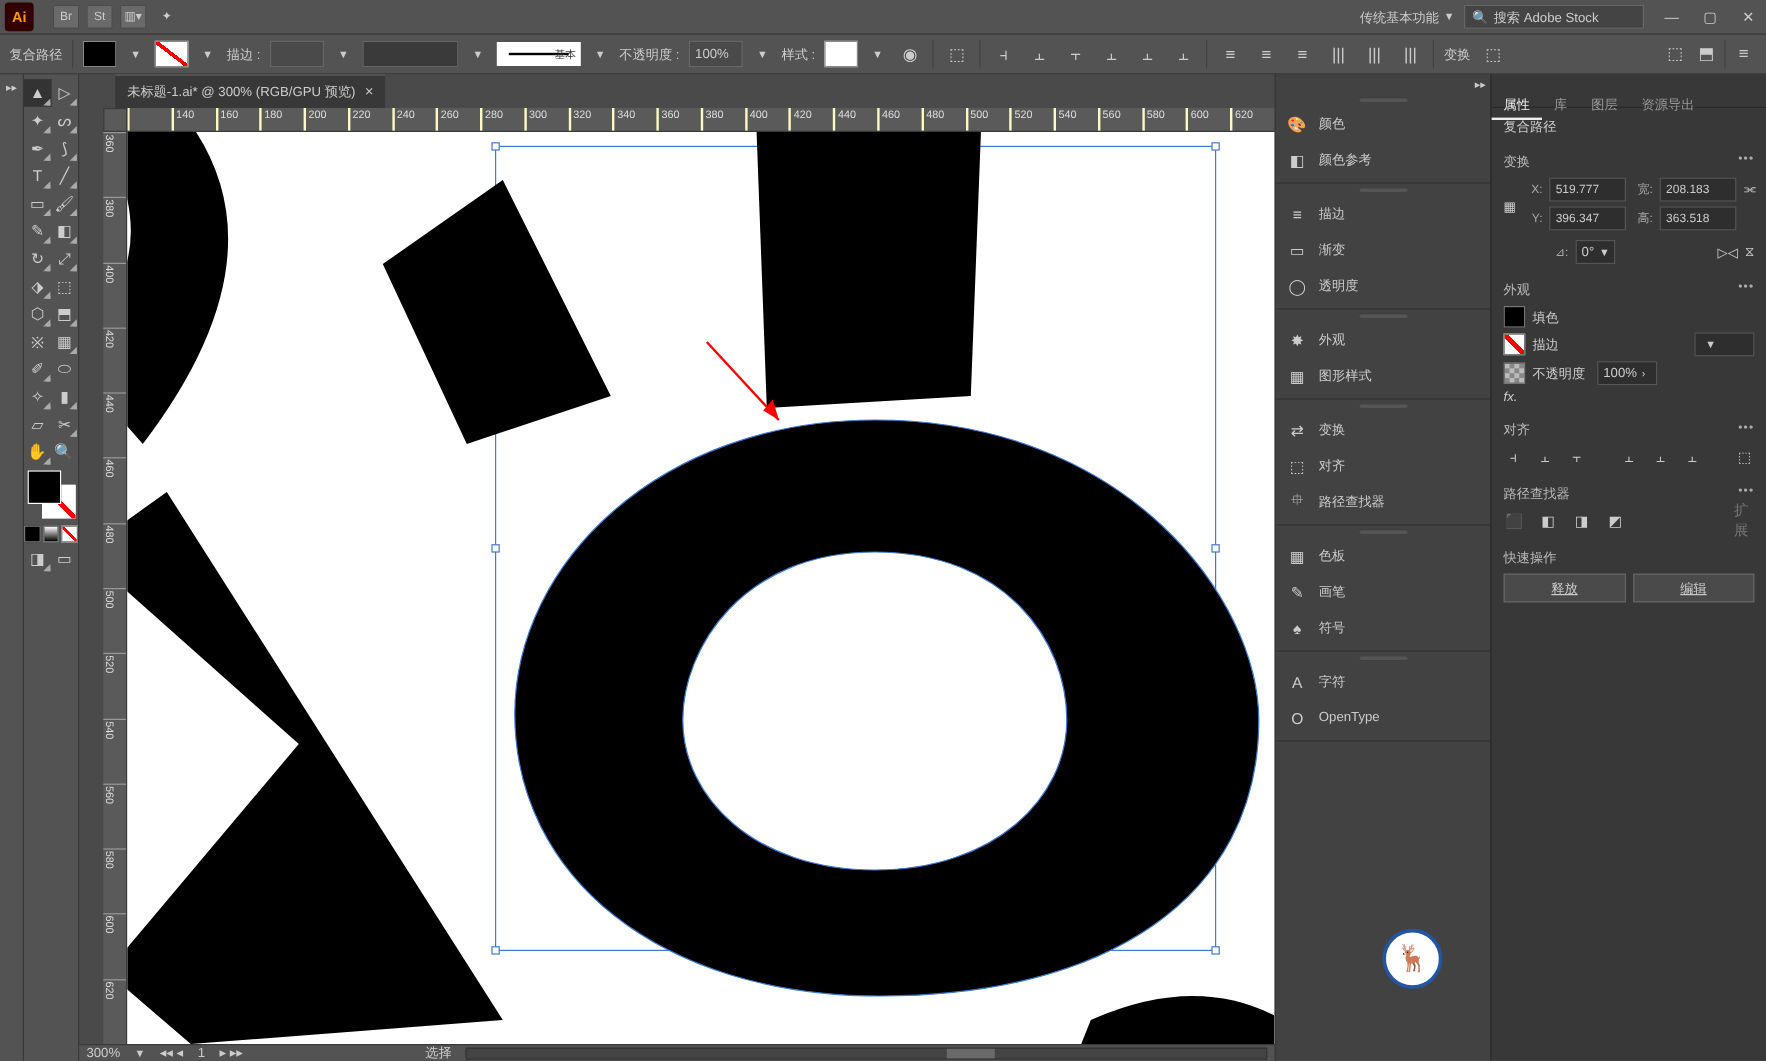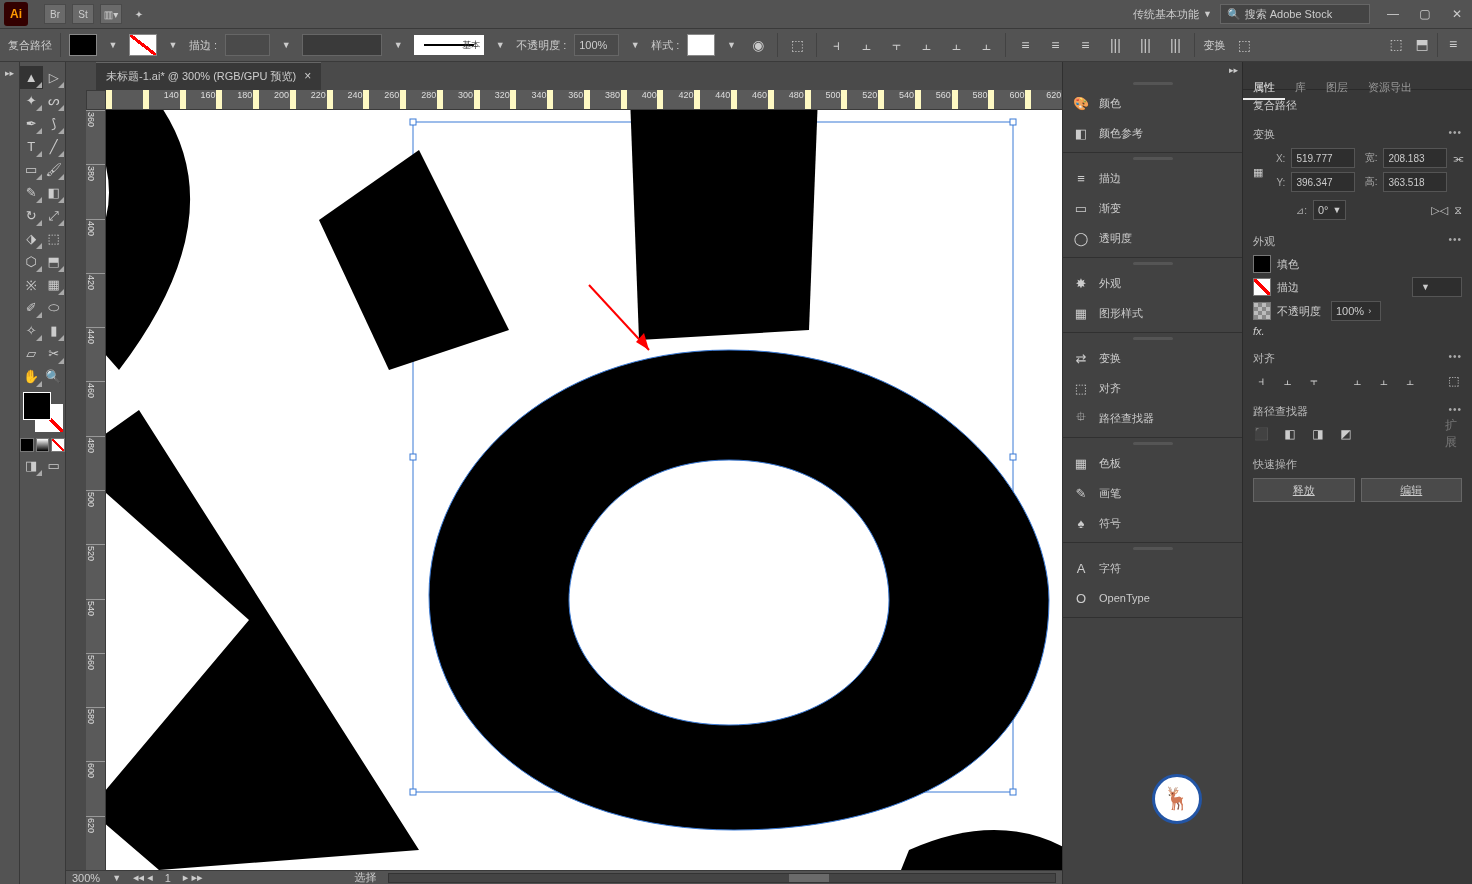--- a/index.html
+++ b/index.html
@@ -52,21 +52,21 @@
 .miniswatch.grad{background: linear-gradient(#fff,#000);}
 .miniswatch.none{background:#fff; position:relative;} .miniswatch.none::after{content:"";position:absolute;inset:0;background:linear-gradient(to top right, transparent 42%, red 42%, red 58%, transparent 58%);}
 
 
 .canvasarea { flex: 1; display: flex; flex-direction: column; background: #4a4a4a; position: relative; }
 .doc-tabs { height: 28px; background: #4a4a4a; display: flex; align-items: center; padding-left: 30px; }
 .doc-tab { padding: 6px 10px; background: #383838; display: flex; align-items: flex-start; gap: 8px; border-top: 1px solid #666;}
 .doc-tab .close-x { font-size: 12px; cursor:pointer;}
 .ruler-corner { position: absolute; left: 20px; top: 28px; width: 20px; height: 20px; background: #5a5a5a; border: 1px solid #3a3a3a; z-index:2;}
 .ruler-h { position: absolute; left: 40px; right: 0; top: 28px; height: 20px; background: #5a5a5a; border-bottom: 1px solid #3a3a3a; display:flex; overflow:hidden;}
-.ruler-h .tick { width: 60px; border-left: 6px solid #fef9c3; font-size: 9px; padding-left: 15px; color:#ddd;}
+.ruler-h .tick { width: 60px; border-left: 2px solid #fef9c3; font-size: 9px; padding-left: 2px; color:#ddd;}
 .ruler-v { position: absolute; left: 20px; top: 48px; bottom: 14px; width: 20px; background: #5a5a5a; border-right: 1px solid #3a3a3a; display:flex; flex-direction:column; overflow:hidden;}
 .ruler-v .tick { height: 60px; border-top: 1px solid #999; font-size: 9px; color:#ddd; writing-mode: vertical-lr; padding-top: 1px;}
 .canvas { position: absolute; left: 40px; top: 48px; right: 0; bottom: 14px; background: #fff; overflow: hidden; }
 .canvas svg { width: 100%; height: 100%; }
 .statusbar { height: 14px; background: #535353; display: flex; align-items: center; padding: 0 6px; gap: 12px; font-size: 10px; position:absolute; bottom:0; left:0; right:0; border-top: 1px solid #3a3a3a;}
 .status-scroll{ flex:1; height:10px; background:#444; border:1px solid #333; position:relative;}
 .status-scroll .thumb{position:absolute; left:60%; width:40px; top:0; bottom:0; background:#6a6a6a;}
 .collapsed-left { width: 20px; background: #535353; border-right: 1px solid #383838; display:flex; align-items:flex-start; justify-content:center; padding-top:6px;}
 
 

